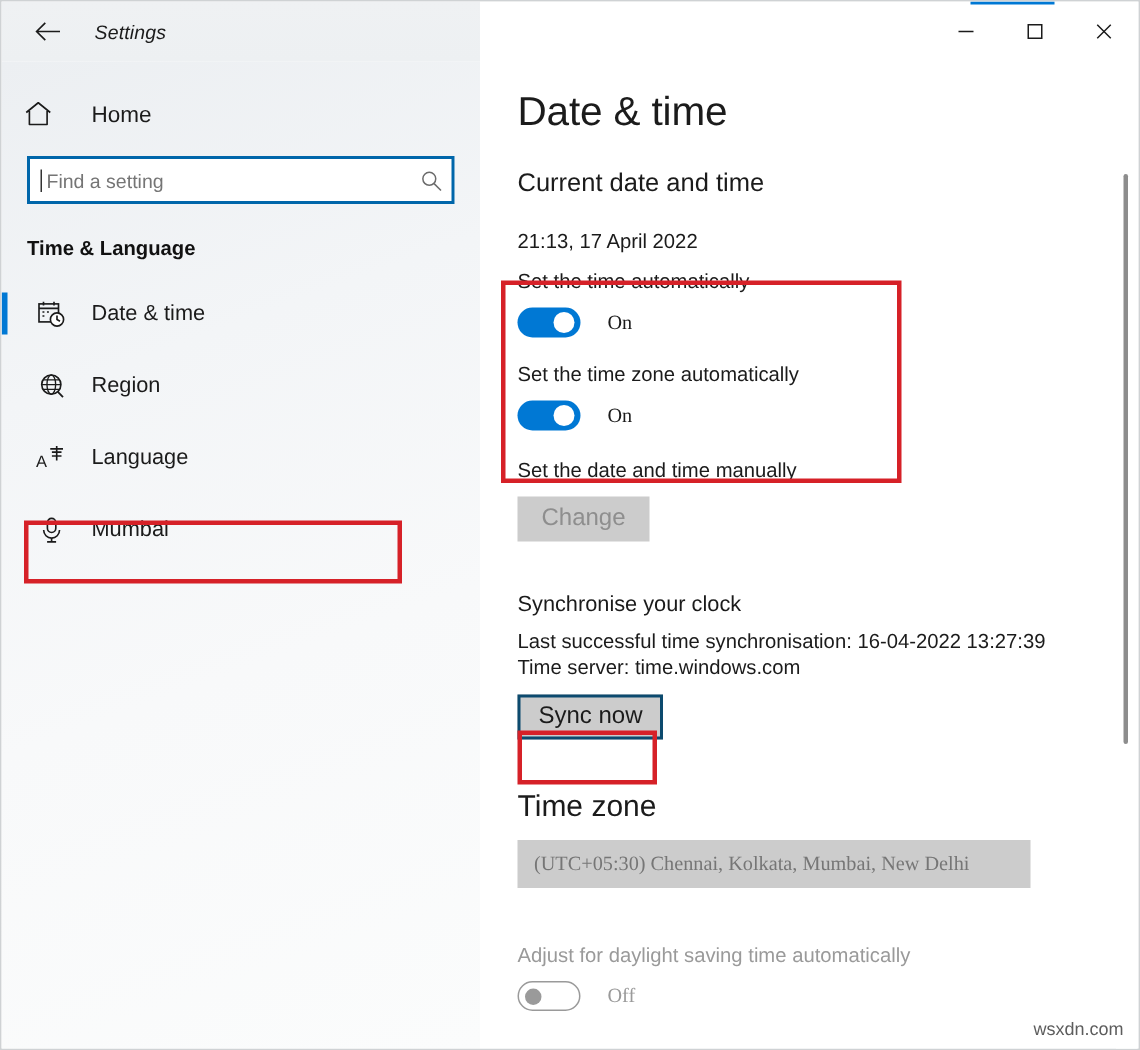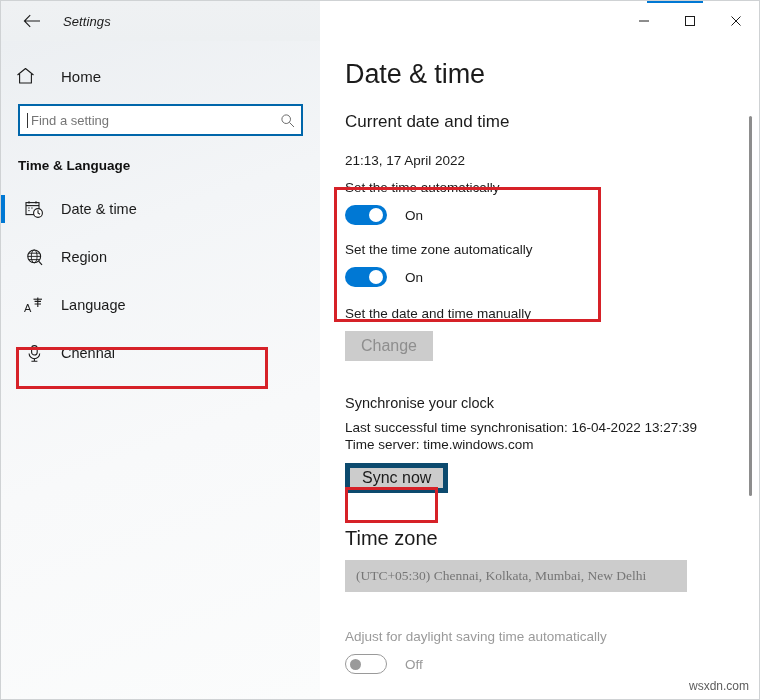--- a/index.html
+++ b/index.html
@@ -244,20 +244,21 @@
 
   .setting-label {
     font-size: 13.5px;
     color: #1b1b1b;
   }
 
   .toggle-row {
     display: flex;
     align-items: center;
     margin-top: 10px;
+    font-family: Liberation Serif, serif;
   }
   .toggle {
     width: 42px;
     height: 20px;
     border-radius: 10px;
     background: #0078d4;
     position: relative;
     cursor: default;
     flex: none;
   }
@@ -304,21 +305,21 @@
     cursor: default;
   }
   .btn.disabled {
     background: #cccccc;
     color: #8e8e8e;
     border: none;
   }
   .btn.normal {
     background: #cccccc;
     color: #1b1b1b;
-    border: 5px solid #0c4a6e;
+    border: 2px solid #0c4a6e;
   }
 
   .sync-head {
     font-size: 14.5px;
     color: #1b1b1b;
     margin-top: 34px;
   }
   .sync-line {
     font-size: 13.5px;
     color: #1b1b1b;
@@ -506,21 +507,21 @@
       </div>
 
       <div class="nav-item">
         <span class="nav-icon">
           <svg width="19" height="19" viewBox="0 0 19 19">
             <rect x="6.6" y="1.6" width="5.6" height="9.4" rx="2.8" stroke="#1b1b1b" stroke-width="1.1" fill="none"></rect>
             <path d="M4.1 9.4 a5.3 5.3 0 0 0 10.6 0" stroke="#1b1b1b" stroke-width="1.1" fill="none"></path>
             <path d="M9.4 14.6 V17.2 M6.4 17.2 H12.4" stroke="#1b1b1b" stroke-width="1.1"></path>
           </svg>
         </span>
-        <span class="nav-label">Chennai</span>
+        <span class="nav-label">Mumbai</span>
       </div>
 
       <div class="nav-highlight"></div>
     </div>
   </div>
 
   <div class="content">
     <div class="content-inner">
 
       <h1 class="page-title">Date &amp; time</h1>

